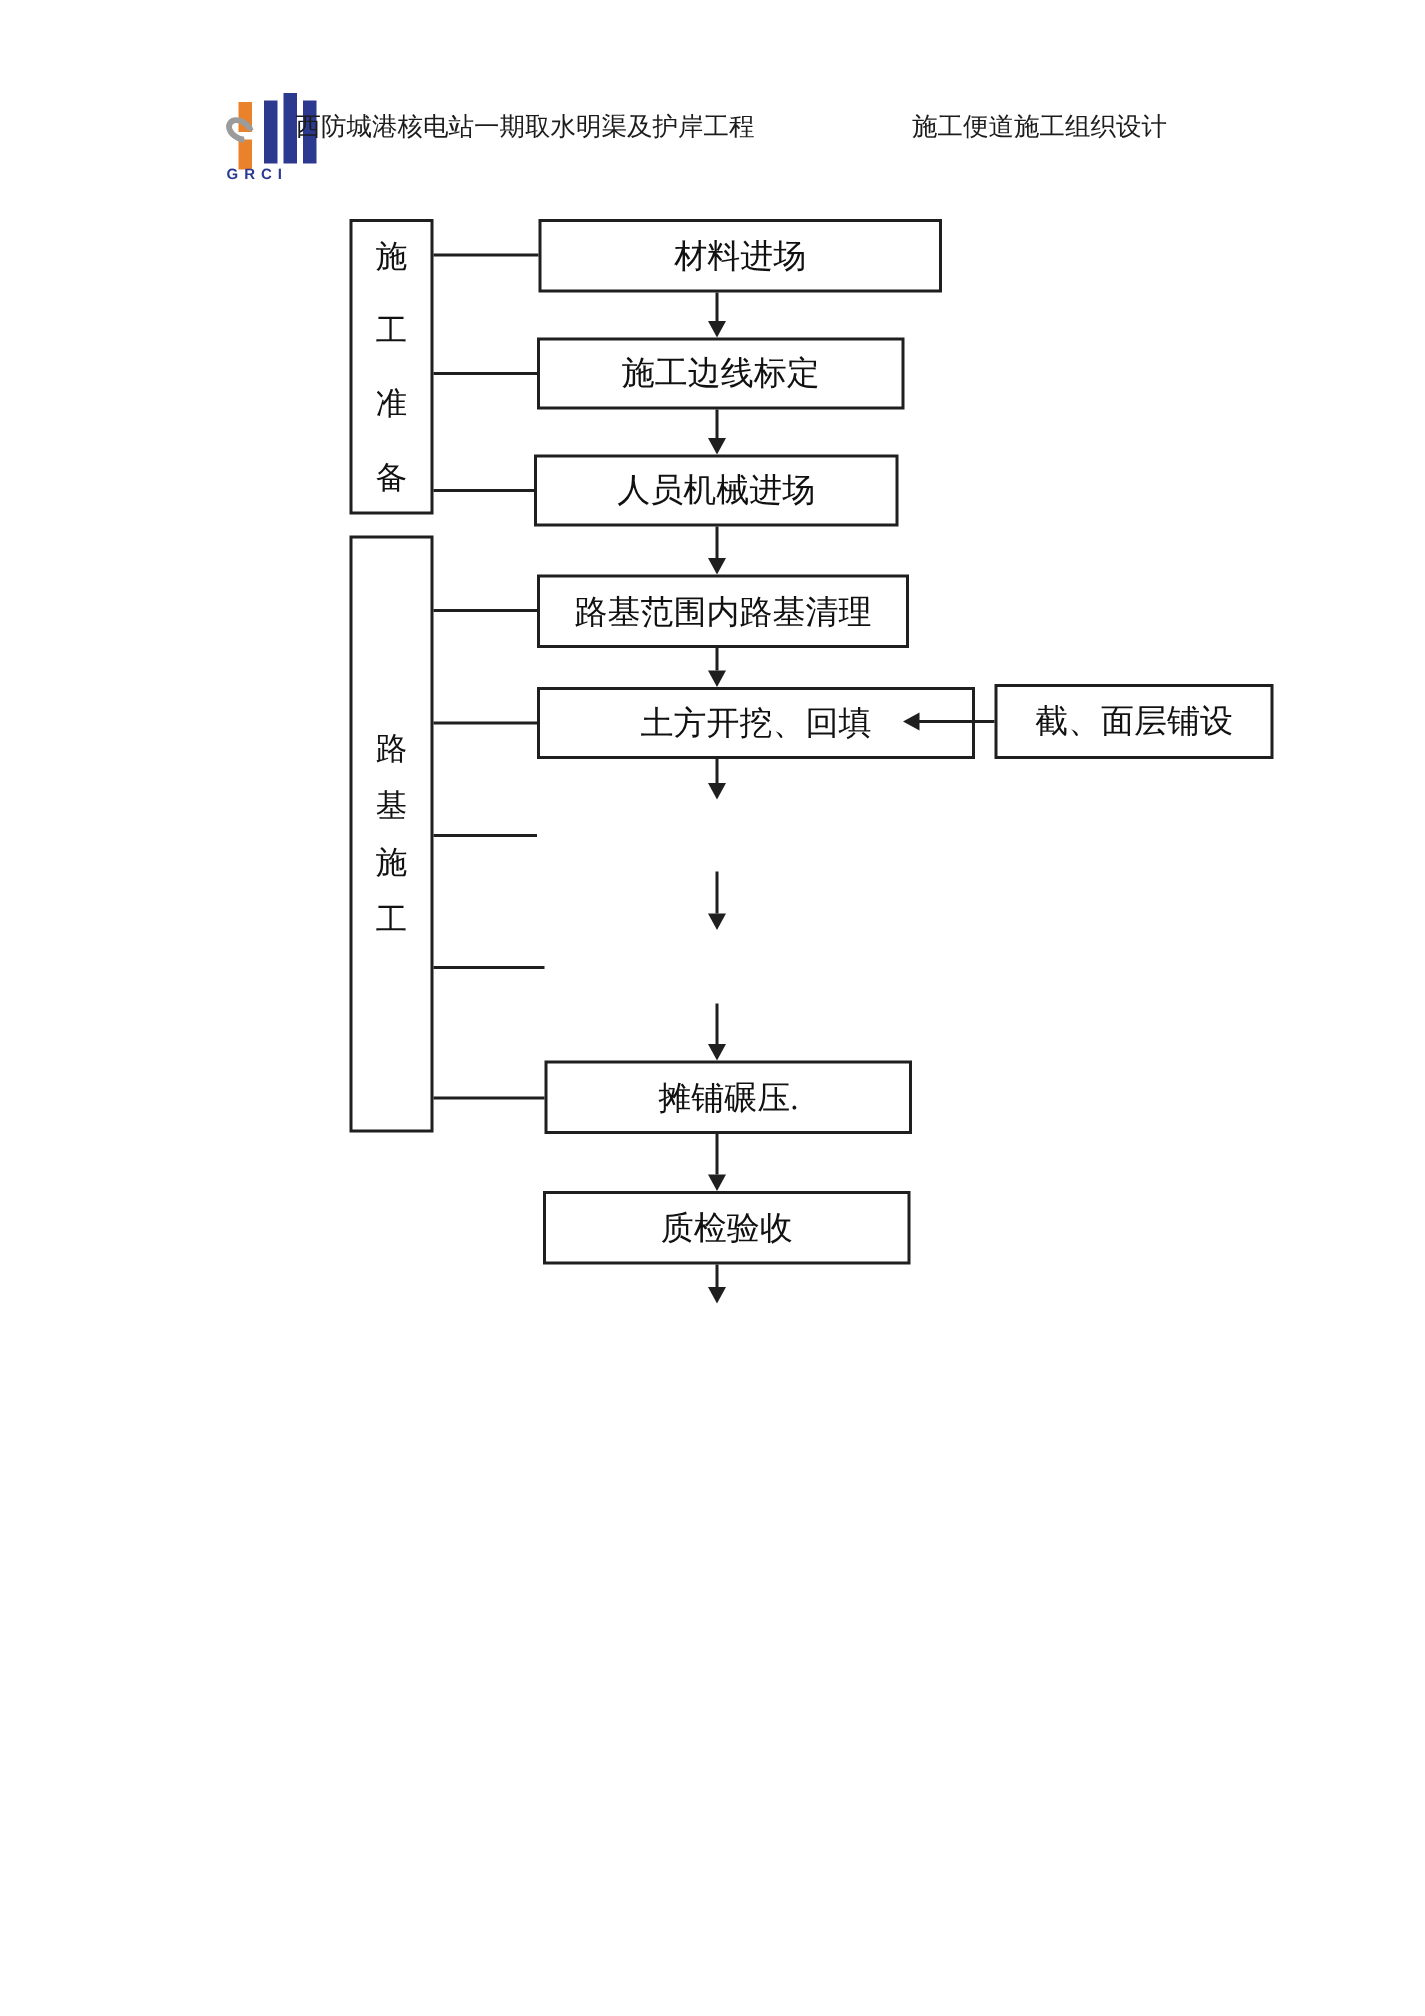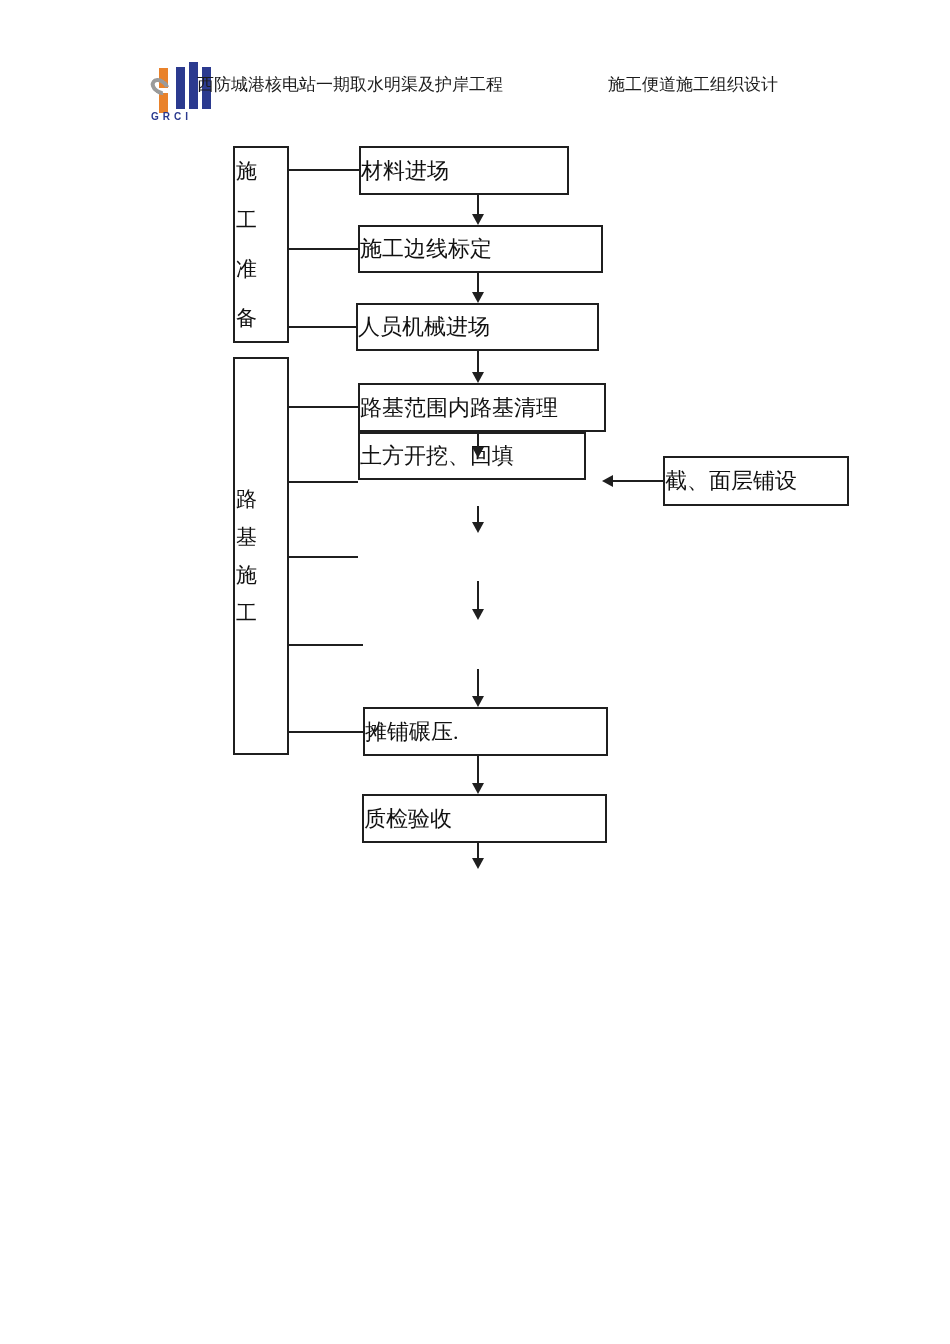--- a/index.html
+++ b/index.html
@@ -39,21 +39,21 @@
     white-space: nowrap;
   }
   .project-title { left: 197px; text-align: right; }
   .doc-title { left: 608px; }
 
   
   .box {
     position: absolute;
     border: 2px solid #1f1f1f;
     background: #ffffff;
-    display: flex; align-items: center; justify-content: flex-start;
+    display: flex; align-items: center; justify-content: center;
     font-size: 22px; color: #111;
     white-space: nowrap;
   }
   .box.heavy   { border-width: 3px; }
   .box.medium  { border-width: 2.5px; }
 
   .phase .vtext {
     width: 1.1em;
     word-break: break-all;
     text-align: center;
@@ -94,33 +94,33 @@
   <div class="header-title project-title">西防城港核电站一期取水明渠及护岸工程</div>
   <div class="header-title doc-title">施工便道施工组织设计</div>
 
   <div class="box phase" style="left:233px;top:146px;width:56px;height:197px">
     <span class="vtext" style="line-height:49px">施工准备</span>
   </div>
   <div class="box phase" style="left:233px;top:357px;width:56px;height:398px">
     <span class="vtext" style="line-height:38px">路基施工</span>
   </div>
 
-  <div class="box" style="left:359px;top:146px;width:210px;height:49px">
+  <div class="box" style="left:359px;top:146px;width:269px;height:49px">
     <span>材料进场</span>
   </div>
   <div class="box" style="left:356px;top:303px;width:243px;height:48px">
     <span>人员机械进场</span>
   </div>
   <div class="box" style="left:358px;top:225px;width:245px;height:48px">
     <span>施工边线标定</span>
   </div>
   <div class="box" style="left:358px;top:383px;width:248px;height:49px">
     <span>路基范围内路基清理</span>
   </div>
-  <div class="box" style="left:358px;top:432px;width:228px;height:48px">
+  <div class="box" style="left:358px;top:458px;width:292px;height:48px">
     <span>土方开挖、回填</span>
   </div>
   <div class="box" style="left:362px;top:794px;width:245px;height:49px">
     <span>质检验收</span>
   </div>
   <div class="box medium" style="left:363px;top:707px;width:245px;height:49px">
     <span>摊铺碾压.</span>
   </div>
 
   <div class="box" style="left:663px;top:456px;width:186px;height:50px">

